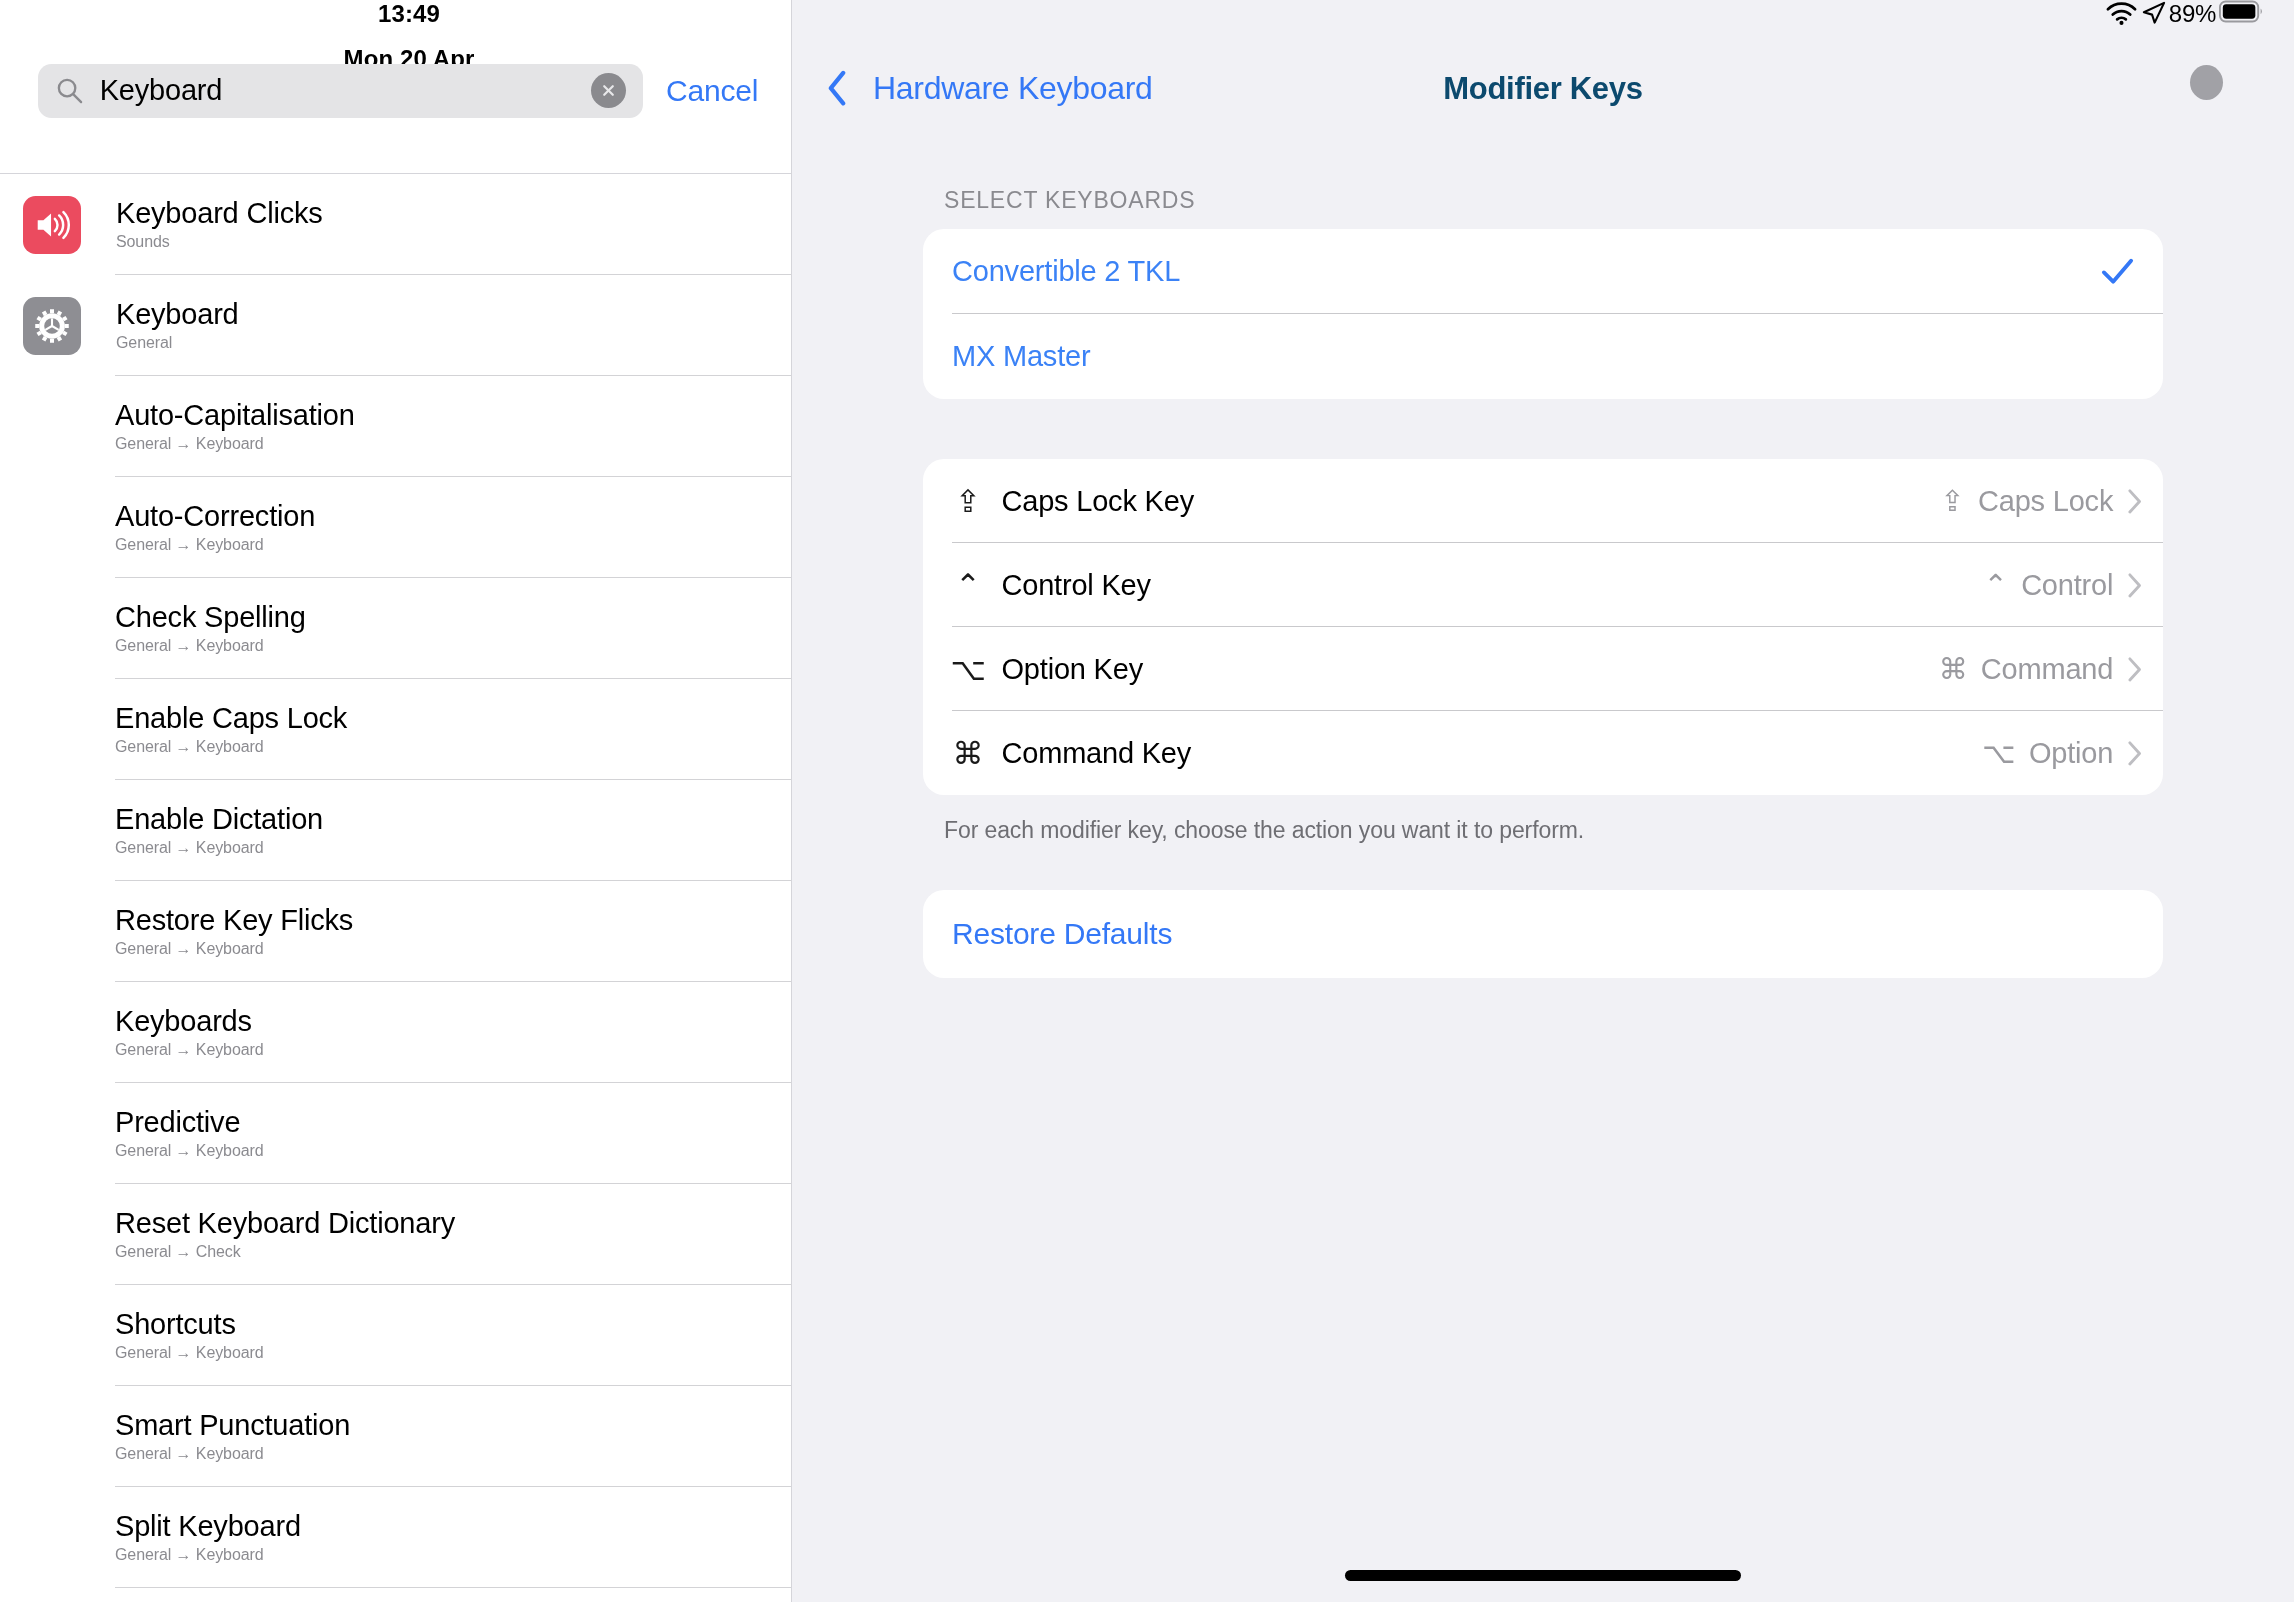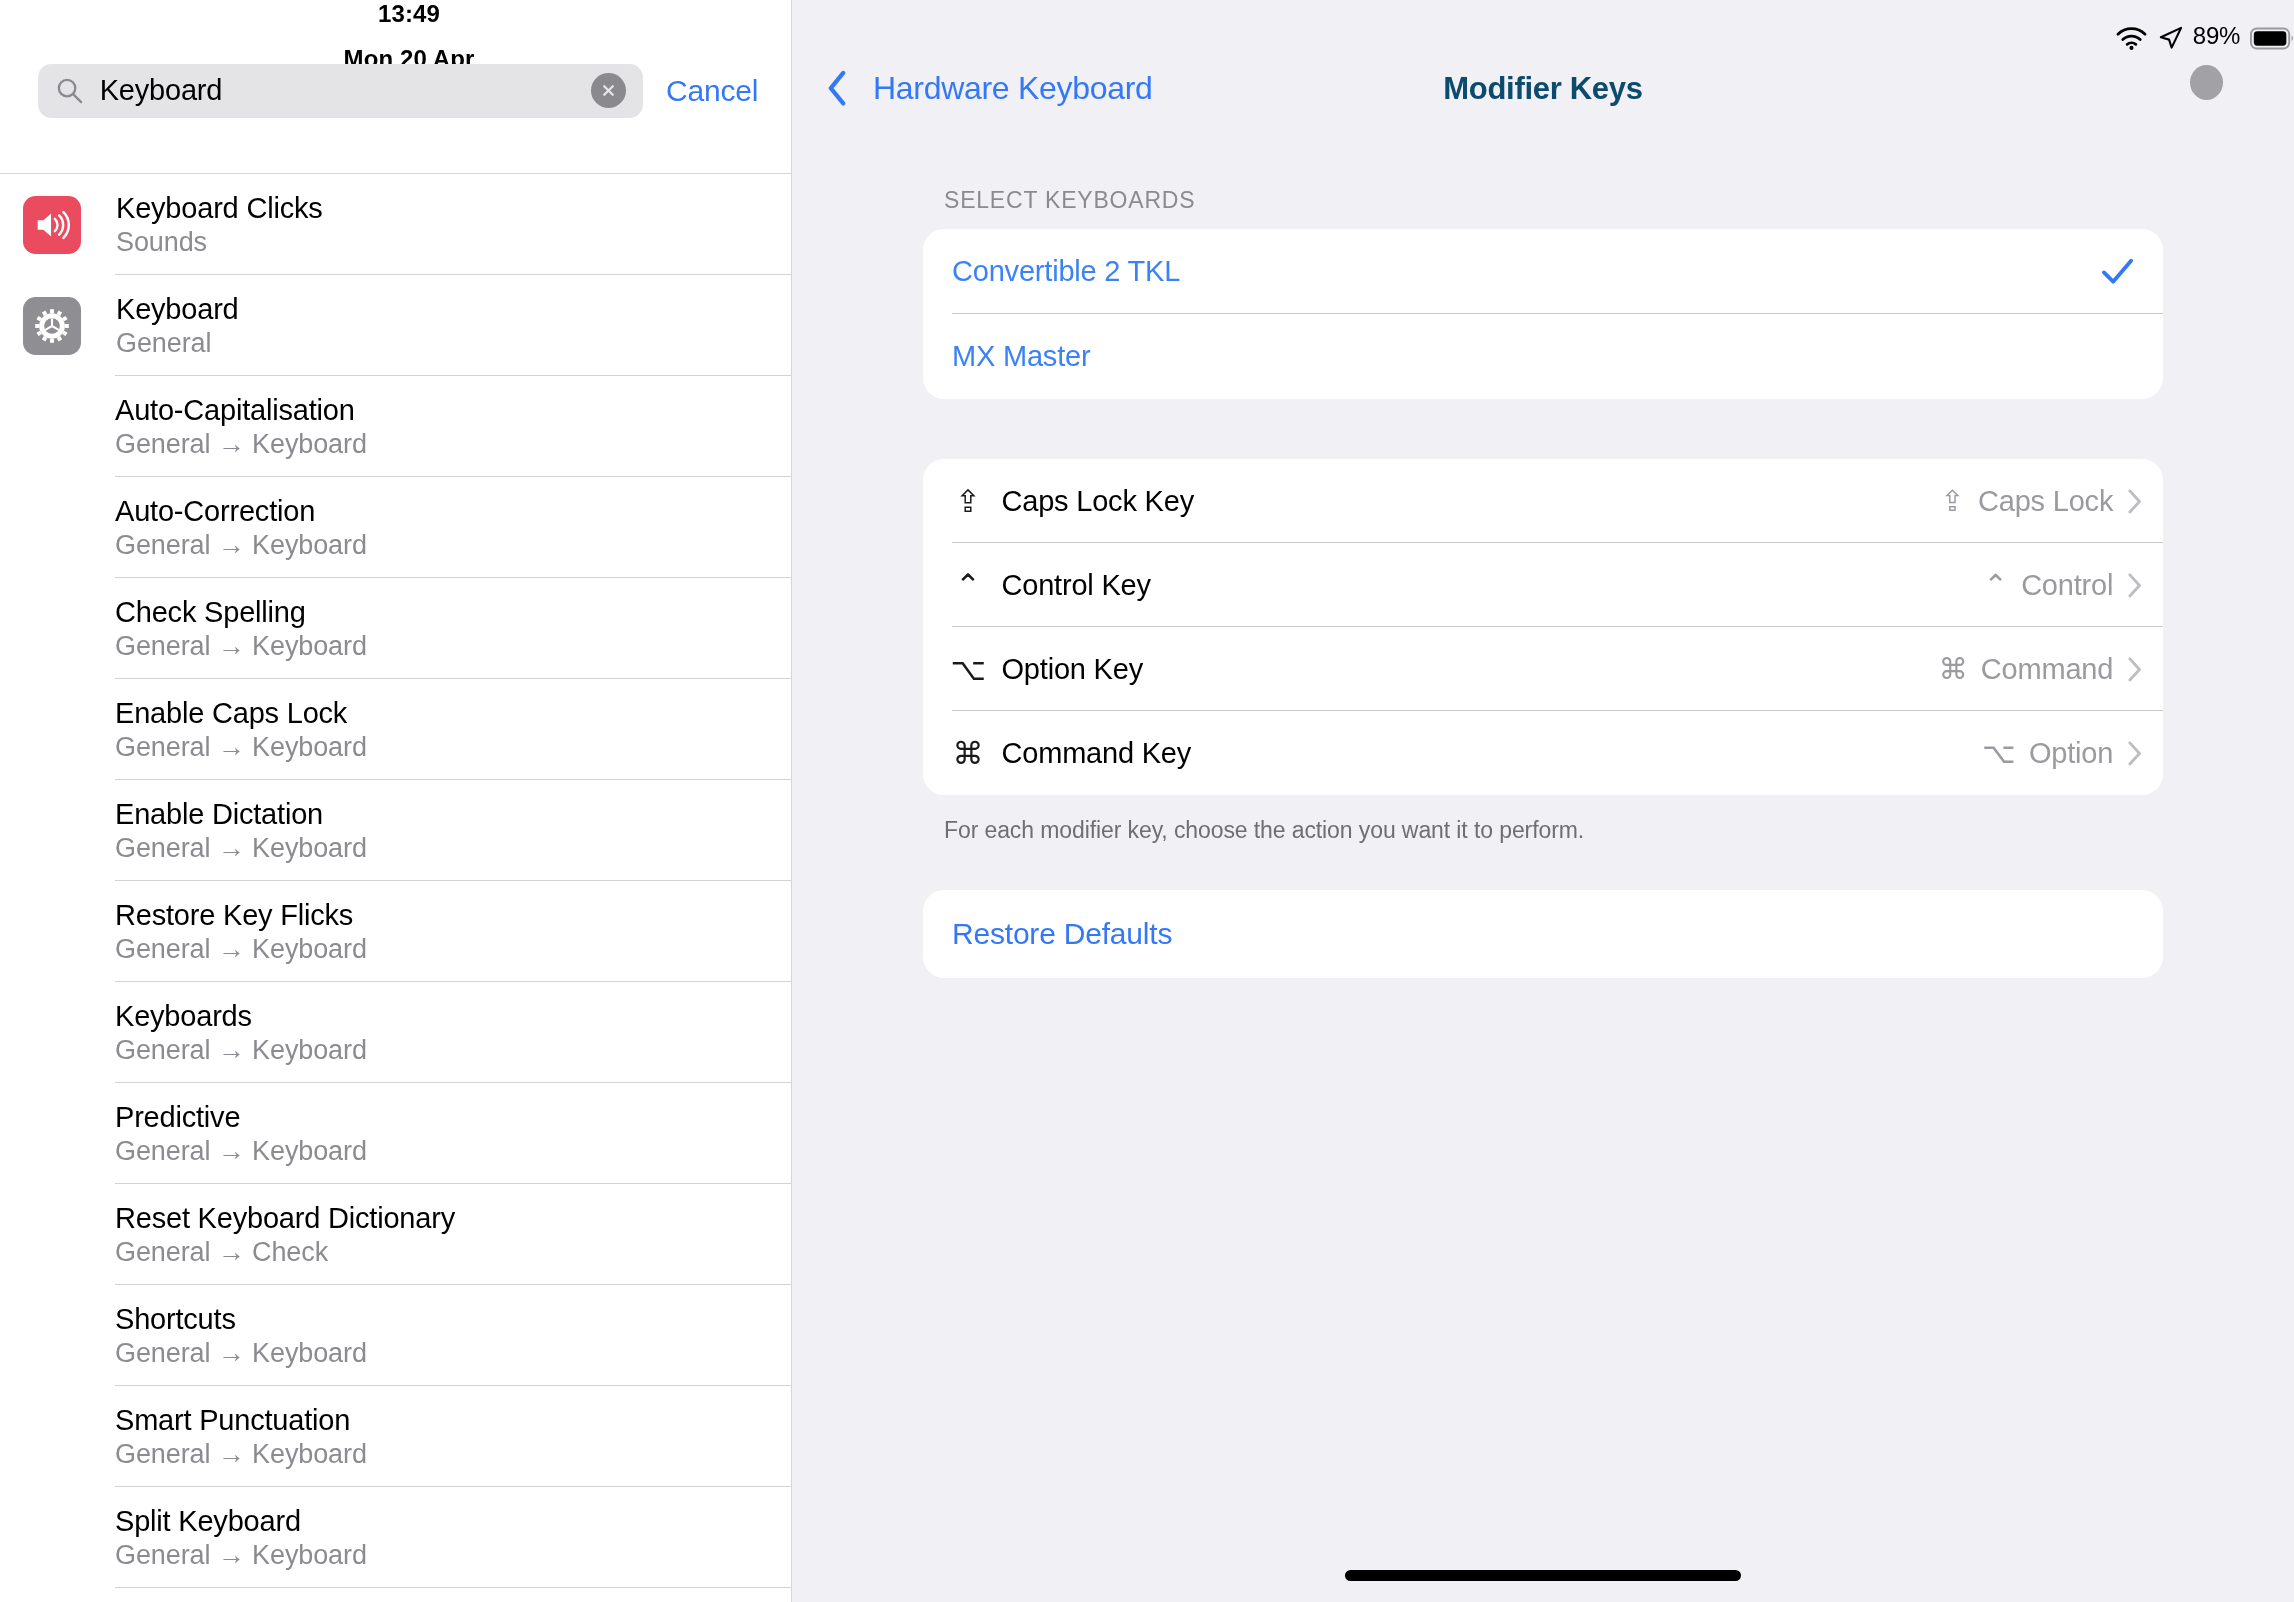--- a/index.html
+++ b/index.html
@@ -76,32 +76,32 @@
     display: flex; align-items: center; justify-content: center;
   }
   .icon-sounds { background: #EB4B5F; }
   .icon-general { background: #8E8E93; }
   .result-icon svg { width: 40px; height: 40px; display: block; }
   .result-text { display: flex; flex-direction: column; gap: 4.8px; }
   .result-title {
     font-size: 29px; color: #000; letter-spacing: -0.2px; line-height: 1.05;
   }
   .result-sub {
-    font-size: 27px; color: #8B8B90; letter-spacing: -0.1px; line-height: 1.05;
+    font-size: 16px; color: #8B8B90; letter-spacing: -0.1px; line-height: 1.05;
   }
 
   
   .detail {
     flex: 1; height: 1602px; background: #F1F1F5;
     position: relative; display: flex; flex-direction: column;
   }
 
   .status-bar-right {
-    height: 50px; display: flex; align-items: flex-end;
-    justify-content: flex-end; gap: 10px;
+    height: 50px; display: flex; align-items: flex-start;
+    justify-content: flex-end; padding-right: 31px; gap: 3px;
   }
   .wifi-icon { width: 33px; height: 25px; display: block; }
   .loc-icon  { width: 25px; height: 25px; display: block; }
   .batt-pct  { font-size: 24px; font-weight: 500; color: #000; letter-spacing: -0.3px; }
   .batt-icon { width: 44px; height: 23px; display: block; }
 
   .nav-bar {
     height: 77px; position: relative;
     display: flex; align-items: center;
   }

